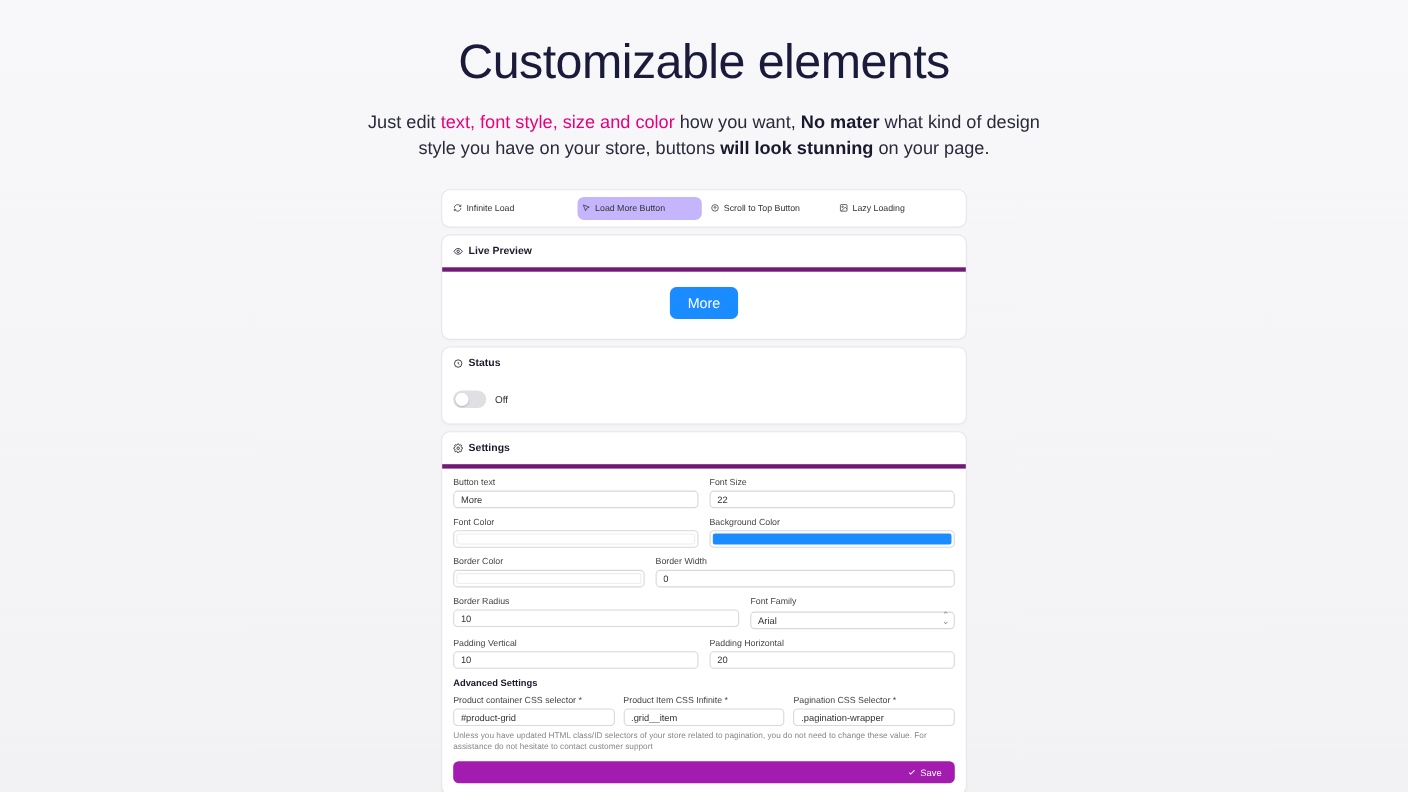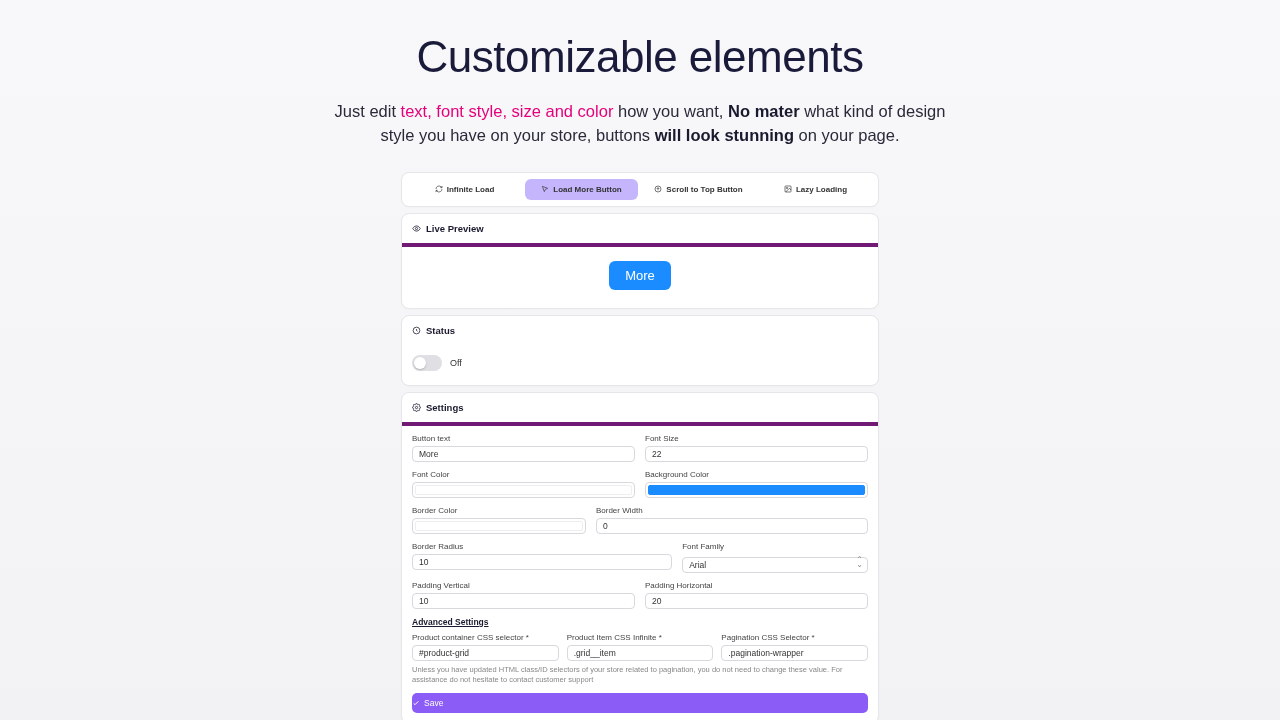--- a/index.html
+++ b/index.html
@@ -53,24 +53,23 @@
   
   .tabs {
     display: flex;
     padding: 6px;
     gap: 4px;
   }
   .tab {
     flex: 1;
     display: flex;
     align-items: center;
-    justify-content: center;
     gap: 4px;
     font-size: 8px;
-    font-weight: 700;
+    font-weight: 400;
     color: #333;
     padding: 6px 4px;
     border-radius: 6px;
     cursor: pointer;
   }
   .tab.active {
     background: #c4b5fd;
   }
   .tab svg { width: 8px; height: 8px; }
 
@@ -178,39 +177,38 @@
     right: 5px;
     top: 3px;
     font-size: 8px;
     color: #888;
     line-height: 5px;
   }
   .adv-title {
     font-size: 8.5px;
     font-weight: 700;
     margin: 4px 0 6px;
-    text-decoration: underline;
   }
   .helper {
     font-size: 7.5px;
     color: #888;
     line-height: 1.35;
     margin: 2px 0 8px;
   }
   .save-btn {
     width: 100%;
-    background: #8b5cf6;
+    background: #a21caf;
     color: #fff;
     border: none;
     border-radius: 5px;
     font-size: 8.5px;
-    padding: 5px 0;
-    display: flex;
-    align-items: center;
-    justify-content: flex-start;
+    padding: 5px 12px;
+    display: flex;
+    align-items: center;
+    justify-content: flex-end;
     gap: 4px;
     cursor: pointer;
   }
   .save-btn svg { width: 8px; height: 8px; }
   .row3 { display: flex; gap: 8px; margin-bottom: 4px; }
   .row3 .field { flex: 1; }
 </style>
 </head>
 <body>
 

